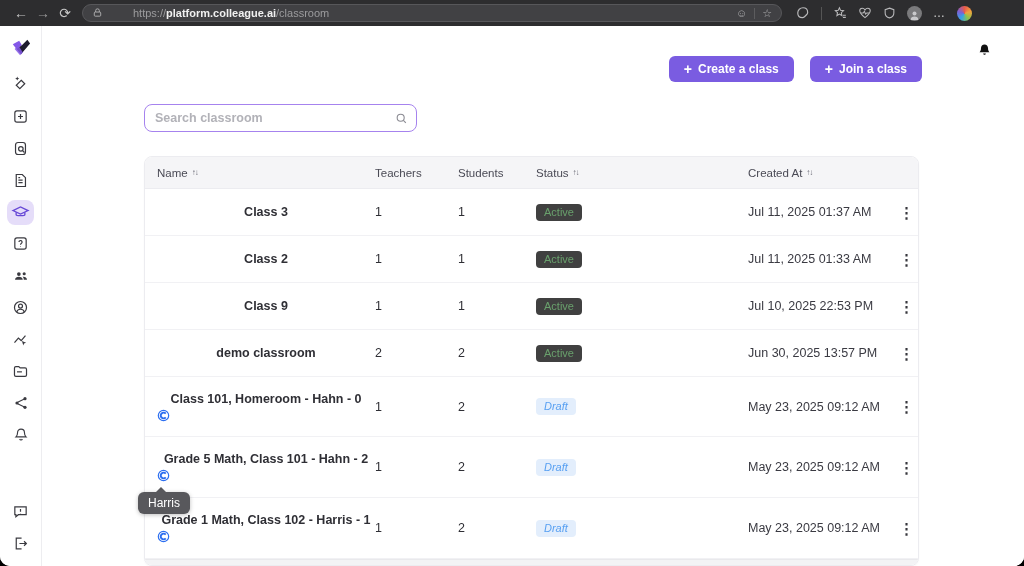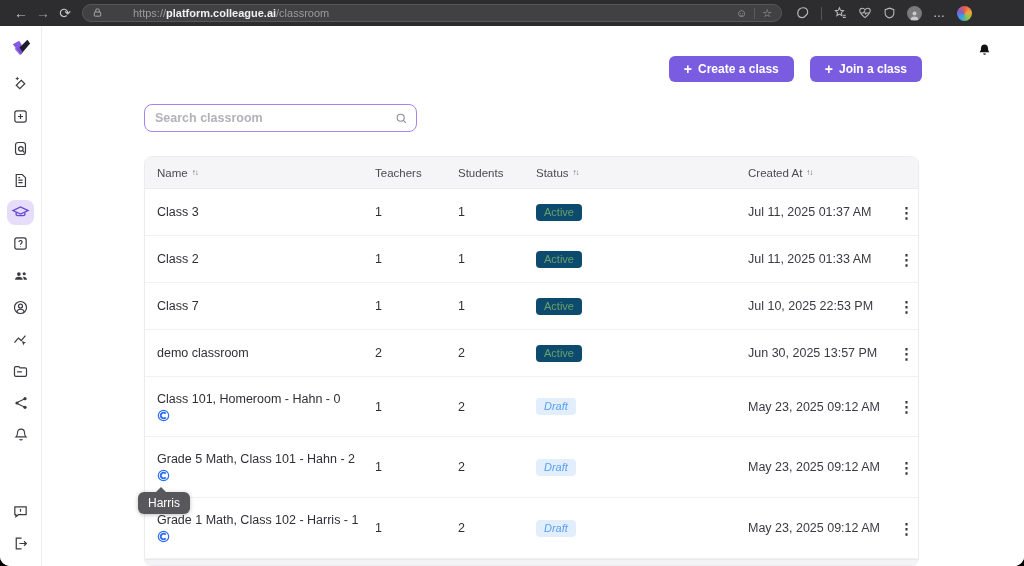--- a/index.html
+++ b/index.html
@@ -46,28 +46,28 @@
   .search-wrap input { width:100%; height:100%; border:1.5px solid #a683ee; border-radius:8px; padding:0 30px 0 10px; font-size:12.5px; font-family:"Liberation Sans",sans-serif; color:#333; outline:none;font-weight:bold; }
   .search-wrap input::placeholder { color:#b2b2b8; }
   .search-ic { position:absolute; right:9px; top:7px; }
 
   
   .card { position:absolute; left:102px; top:130px; width:775px; height:410px; border:1px solid #ececf0; border-radius:8px; overflow:hidden; background:#fff; box-shadow:0 1px 2px rgba(0,0,0,.03); }
   .trow { display:grid; grid-template-columns:230px 83px 78px 212px 147px 1fr; align-items:center; }
   .thead { height:32px; background:#f5f5f7; color:#4a4a55; font-size:11.5px; border-bottom:1px solid #ececf0; }
   .th { display:flex; align-items:center; gap:4px; }
   .sort { font-size:8px; color:#6a6a75; letter-spacing:-1px; }
-  .cell-name { padding-left:12px; }
+  .cell-name { padding-left:12px;text-align:center; }
   .tr { border-bottom:1px solid #f1f1f4; font-size:12.5px; color:#2f2f35; background:#fff; }
   .tr.h47 { height:47px; }
   .tr.h60 { height:60px; }
   .tr.h61 { height:61px; }
-  .name-col { display:flex; flex-direction:column; gap:3px; justify-content:center; }
+  .name-col { display:flex; flex-direction:column; gap:3px; justify-content:center;font-weight:bold; }
   .badge { display:inline-block; font-size:11px; padding:3px 8px; border-radius:4px; line-height:1; }
-  .badge-active { background:#0c4a6e; color:#69a06c; }
+  .badge-active { background:#404040; color:#69a06c; }
   .badge-draft { background:#e3eefc; color:#58a0f2;font-style:italic; }
   .created { color:#3a3a42; }
   .kebab { color:#37373d; font-size:15px; font-weight:bold; text-align:center; cursor:pointer; line-height:1; }
   .foot-strip { height:8px; background:#f3f3f5; border-top:1px solid #e9e9ec; }
 
   
   .tooltip { position:absolute; left:96px; top:466px; background:#58585c; color:#fff; font-size:12px; padding:4px 10px; border-radius:6px; z-index:5; box-shadow:0 1px 4px rgba(0,0,0,.25); }
   .tooltip:before { content:""; position:absolute; top:-5px; left:17px; border-left:6px solid transparent; border-right:6px solid transparent; border-bottom:6px solid #58585c; }
 
   .clever-ic { width:13px; height:13px; }
@@ -306,21 +306,21 @@
             </div>
           <div>1</div>
           <div>1</div>
           <div><span class="badge badge-active">Active</span></div>
           <div class="created">Jul 11, 2025 01:33 AM</div>
           <div class="kebab">⋮</div>
         </div>
 
         <div class="trow tr h47">
           <div class="cell-name name-col">
-              <span>Class 7</span>
+              <span>Class 9</span>
             </div>
           <div>1</div>
           <div>1</div>
           <div><span class="badge badge-active">Active</span></div>
           <div class="created">Jul 10, 2025 22:53 PM</div>
           <div class="kebab">⋮</div>
         </div>
 
         <div class="trow tr h47">
           <div class="cell-name name-col">

